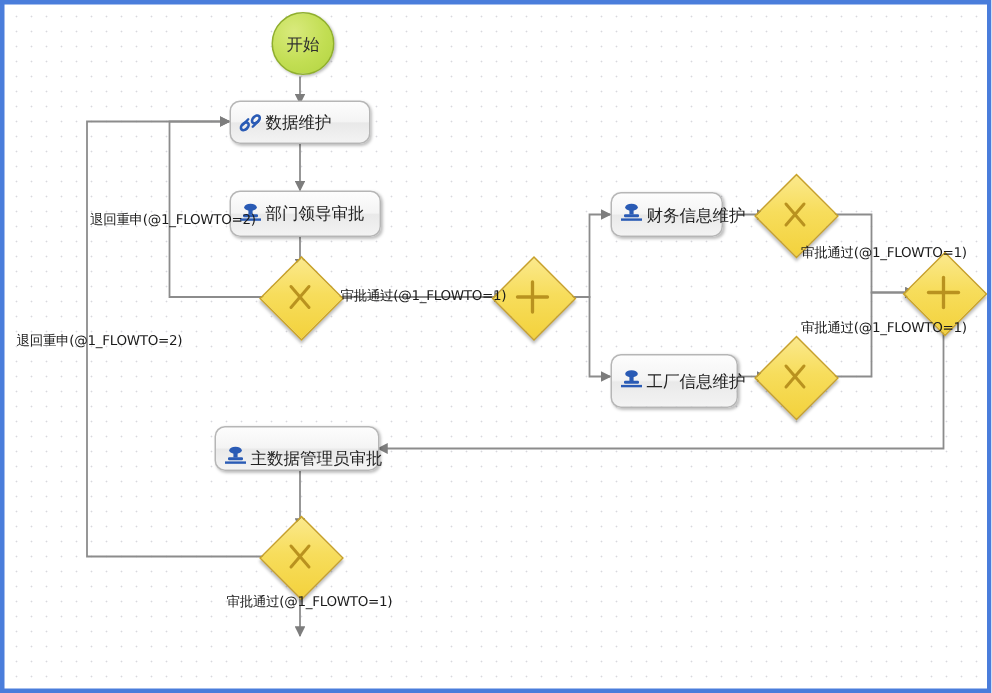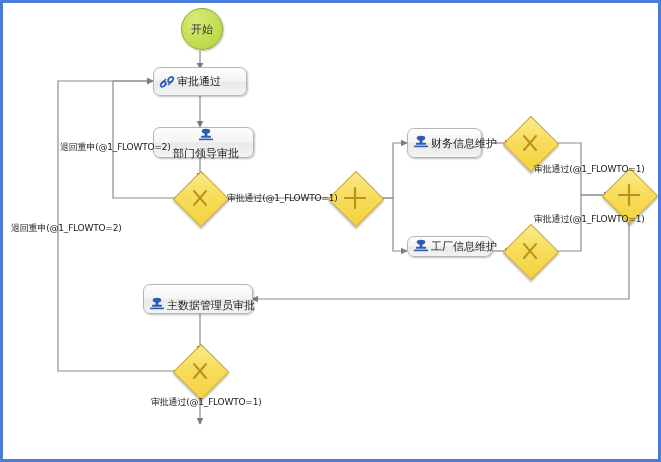--- a/index.html
+++ b/index.html
@@ -140,24 +140,24 @@
         <g stroke="#2a5bb5" stroke-width="1.6" fill="none" stroke-linecap="round">
           <path d="M4 9 L7.5 5.5"></path>
             <path d="M10.5 10.5 L14 7"></path>
         </g>
         <g fill="none" stroke="#2a5bb5" stroke-width="1.8">
           <ellipse cx="5.2" cy="10.2" rx="3" ry="2" transform="rotate(-45 5.2 10.2)"></ellipse>
           <ellipse cx="12.6" cy="5.6" rx="3" ry="2" transform="rotate(-45 12.6 5.6)"></ellipse>
         </g>
       </svg>
     </span>
-    <span class="task-label">审批通过</span>
-  </div>
-
-  <div class="node task" style="left:150px;top:124px;width:101px;height:31px;flex-direction:column;">
+    <span class="task-label">数据维护</span>
+  </div>
+
+  <div class="node task" style="left:150px;top:124px;width:101px;height:31px;">
     <span class="task-icon">
       <svg width="18" height="16" viewBox="0 0 18 16" xmlns="http://www.w3.org/2000/svg">
         <ellipse cx="9" cy="3.2" rx="4.2" ry="2.4" fill="#2a5bb5"></ellipse>
         <rect x="7.6" y="4.6" width="2.8" height="3.4" fill="#2a5bb5"></rect>
         <rect x="4" y="7.8" width="10" height="2" rx="0.8" fill="#2a5bb5"></rect>
         <rect x="2" y="10.6" width="14" height="1.6" fill="#2a5bb5"></rect>
       </svg>
     </span>
     <span class="task-label">部门领导审批</span>
   </div>
@@ -187,21 +187,21 @@
       <svg width="18" height="16" viewBox="0 0 18 16" xmlns="http://www.w3.org/2000/svg">
         <ellipse cx="9" cy="3.2" rx="4.2" ry="2.4" fill="#2a5bb5"></ellipse>
         <rect x="7.6" y="4.6" width="2.8" height="3.4" fill="#2a5bb5"></rect>
         <rect x="4" y="7.8" width="10" height="2" rx="0.8" fill="#2a5bb5"></rect>
         <rect x="2" y="10.6" width="14" height="1.6" fill="#2a5bb5"></rect>
       </svg>
     </span>
     <span class="task-label">财务信息维护</span>
   </div>
 
-  <div class="node task" style="left:404px;top:233px;width:85px;height:21px;">
+  <div class="node task" style="left:404px;top:233px;width:85px;height:36px;">
     <span class="task-icon">
       <svg width="18" height="16" viewBox="0 0 18 16" xmlns="http://www.w3.org/2000/svg">
         <ellipse cx="9" cy="3.2" rx="4.2" ry="2.4" fill="#2a5bb5"></ellipse>
         <rect x="7.6" y="4.6" width="2.8" height="3.4" fill="#2a5bb5"></rect>
         <rect x="4" y="7.8" width="10" height="2" rx="0.8" fill="#2a5bb5"></rect>
         <rect x="2" y="10.6" width="14" height="1.6" fill="#2a5bb5"></rect>
       </svg>
     </span>
     <span class="task-label">工厂信息维护</span>
   </div>

